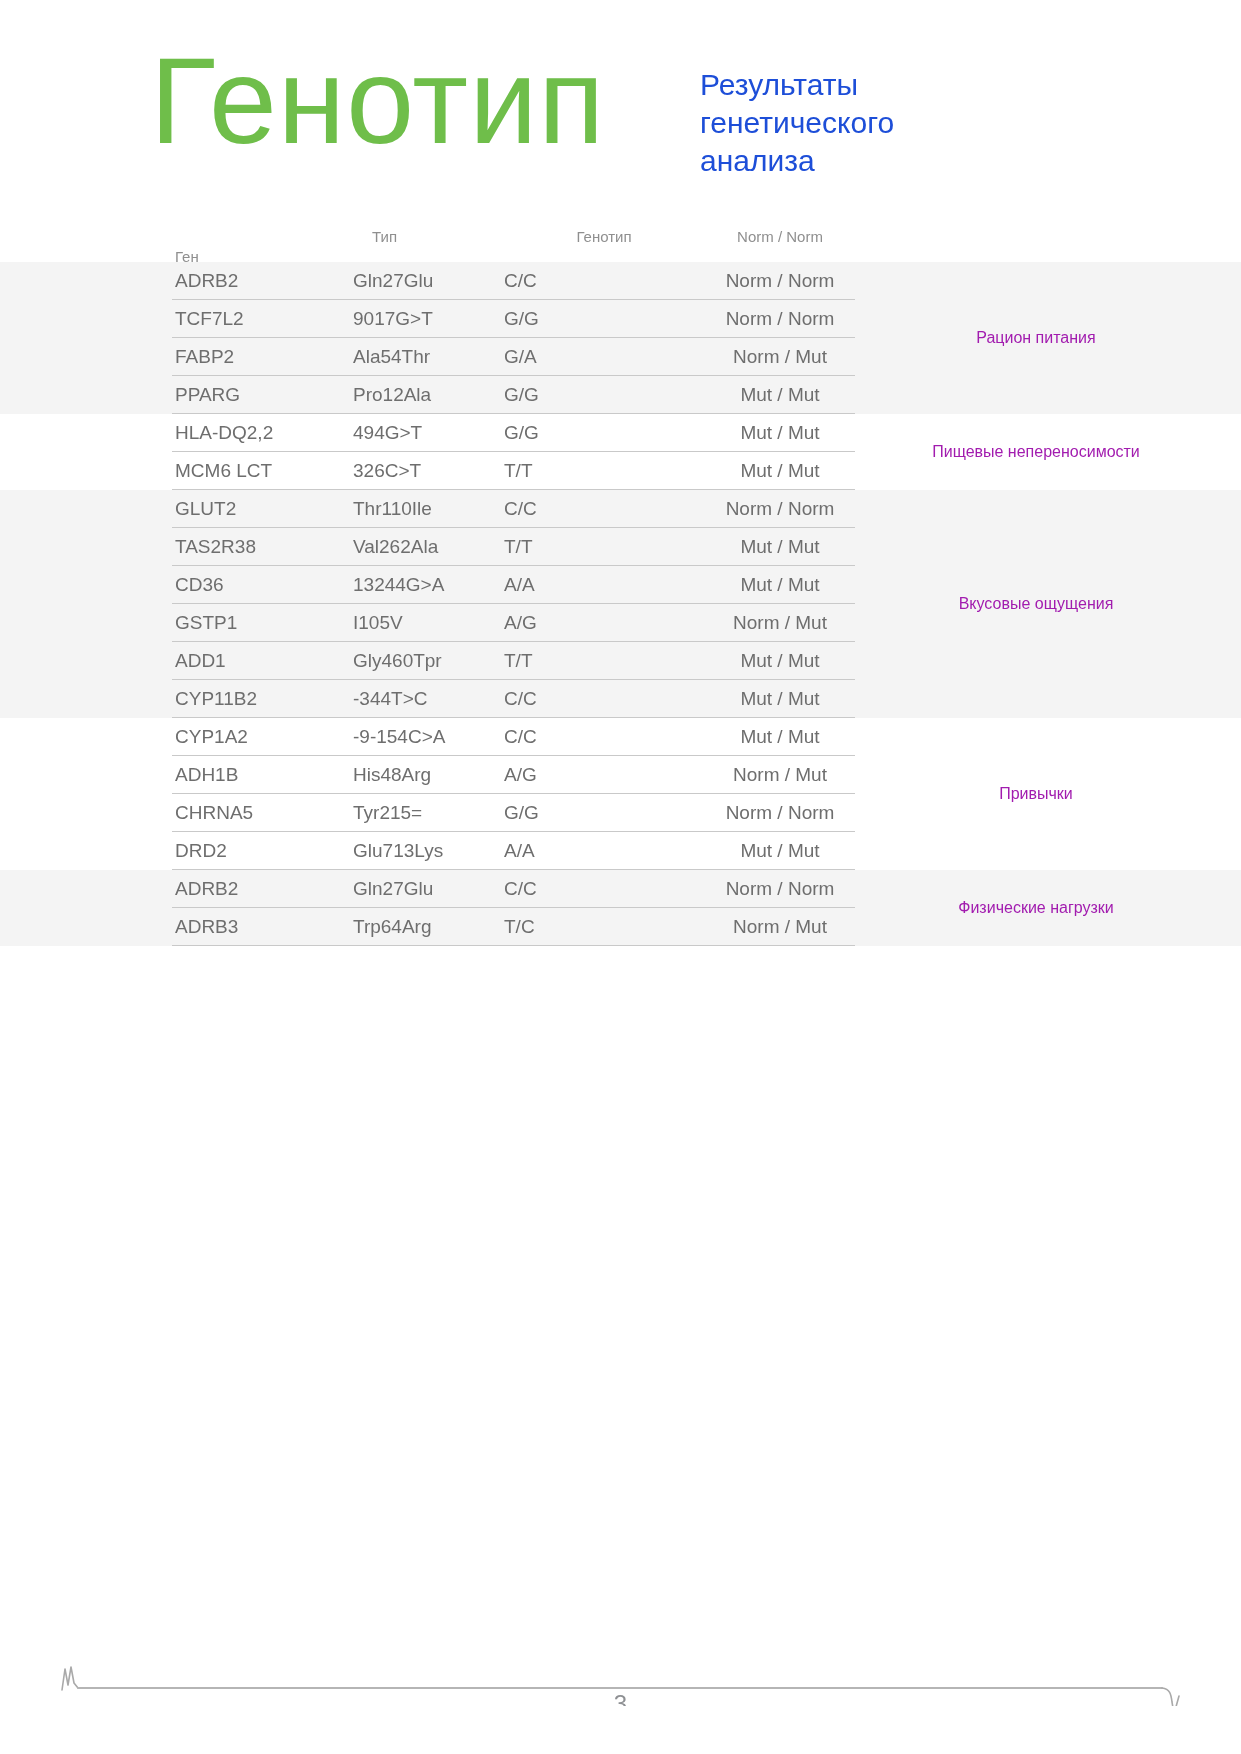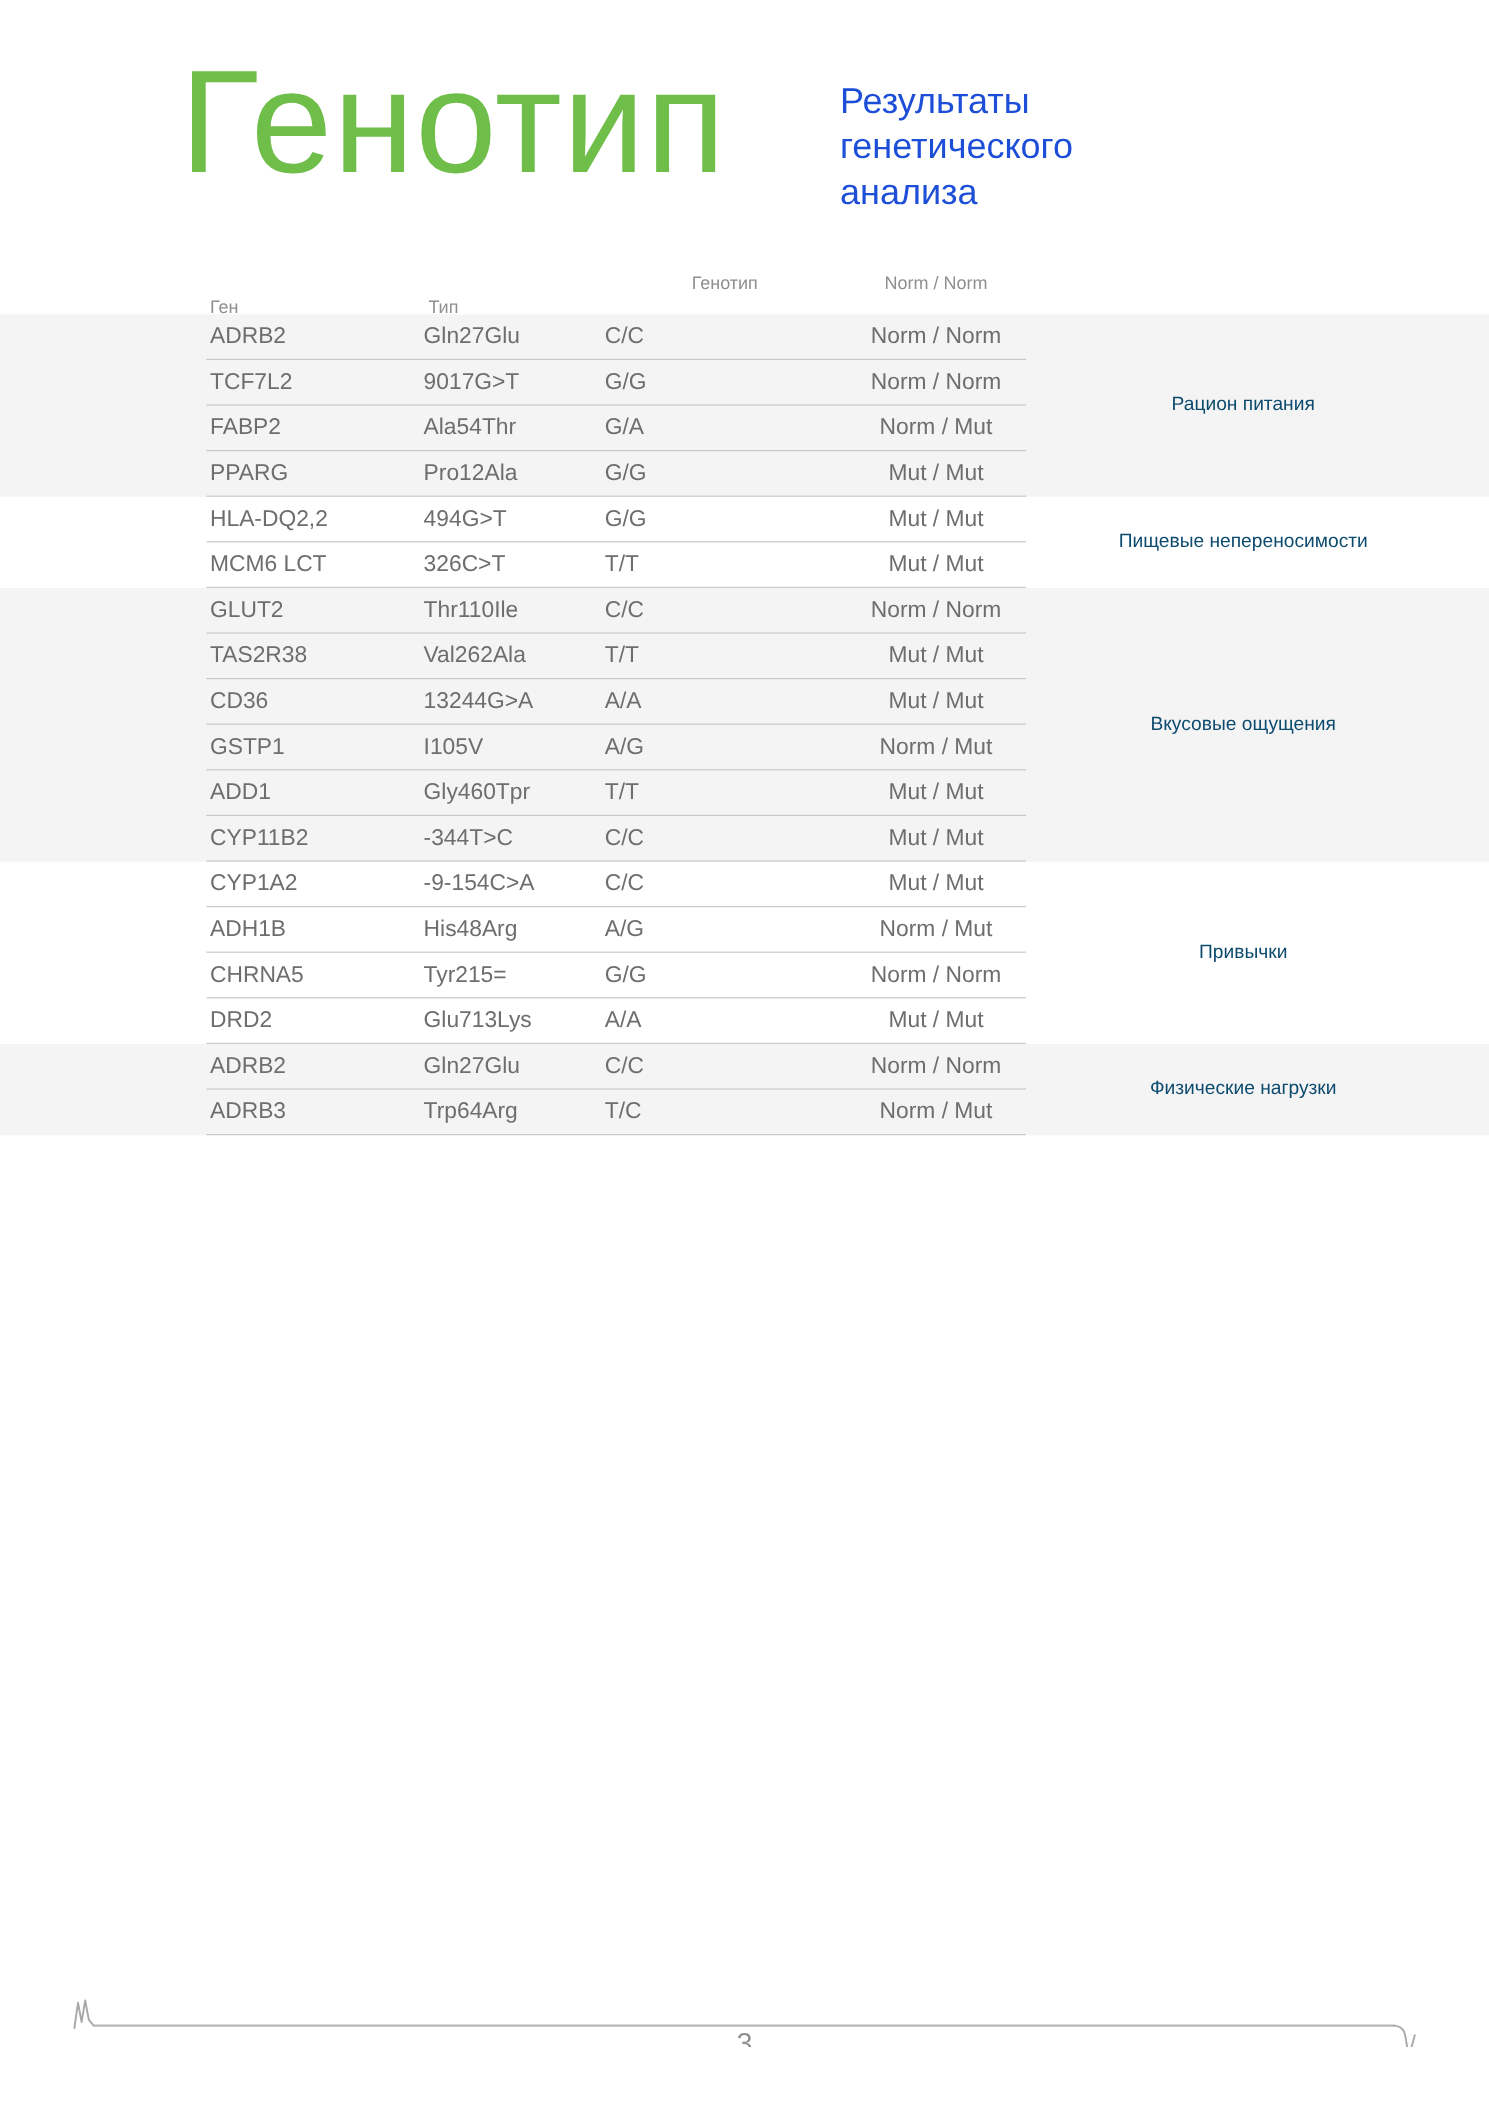--- a/index.html
+++ b/index.html
@@ -19,40 +19,40 @@
   }
   .subtitle{
     position:absolute;left:700px;top:66px;
     width:240px;
     font-size:30px;line-height:38px;
     color:#1d4ed8;
   }
   
   .colhead{position:absolute;top:228px;font-size:15px;color:#8f8f8f;}
   .ch-gene{left:175px;margin-top:20px;}
-  .ch-type{left:357px;margin-top:20px;}
+  .ch-type{left:372px;}
   .ch-geno{left:504px;width:200px;text-align:center;}
   .ch-res{left:670px;width:220px;text-align:center;}
   
   .groups{position:absolute;left:0;top:262px;width:1241px;}
   .group{position:relative;width:1241px;}
   .group.shaded{background:#f4f4f4;}
   .rows{margin-left:172px;width:683px;}
   .row{position:relative;height:37px;border-bottom:1px solid #c9c9c9;}
   .c{position:absolute;top:50%;transform:translateY(-50%);
      font-size:19px;color:#6e6e6e;white-space:nowrap;}
   .c-gene{left:3px;}
   .c-type{left:181px;}
   .c-geno{left:332px;width:200px;text-align:left;}
   .c-res{left:498px;width:220px;text-align:center;}
   .category{
     position:absolute;left:830px;width:412px;
     top:50%;transform:translateY(-50%);
     text-align:center;
-    font-size:16px;color:#0c4a6e;white-space:nowrap;
+    font-size:16px;color:#a21caf;white-space:nowrap;
   }
   
   .footer-svg{position:absolute;left:50px;top:1658px;}
   .page-number{
     position:absolute;left:0;top:1690px;width:1241px;
     text-align:center;font-size:24px;color:#8e9093;
   }
 </style>
 </head>
 <body>

